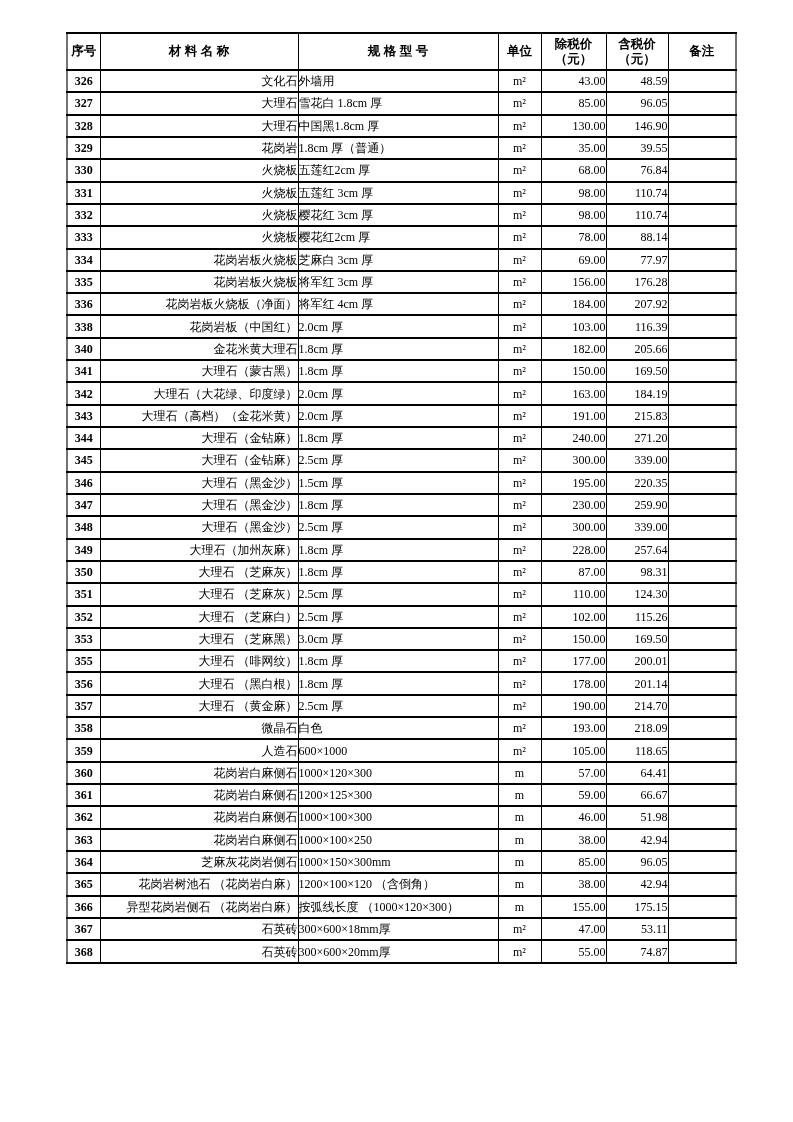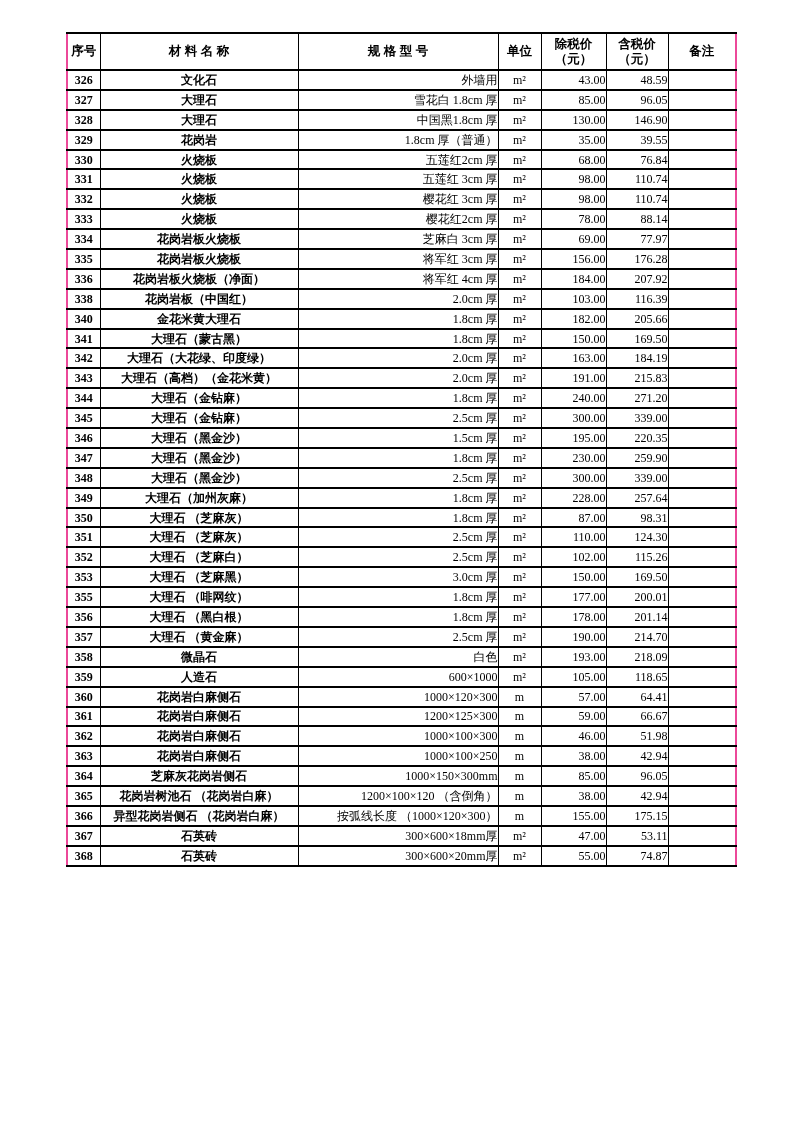--- a/index.html
+++ b/index.html
@@ -18,24 +18,24 @@
   .doc-page {
     position: absolute;
     inset: 0;
     background: #ffffff;
   }
   table.price-table {
     position: absolute;
     left: 66px;
     top: 32px;
     width: 669px;
-    height: 835px;
+    height: 932px;
     border-collapse: collapse;
     table-layout: fixed;
-    border: 2px solid #ec4899;
+    border: 2px solid #737373;
   }
   .price-table th,
   .price-table td {
     border-left: 1px solid #000000;
     border-right: 1px solid #000000;
     border-top: 2px solid #000000;
     border-bottom: 2px solid #000000;
     overflow: hidden;
     white-space: nowrap;
     vertical-align: middle;
@@ -49,22 +49,22 @@
     font-weight: bold;
     font-size: 12.5px;
     text-align: center;
     line-height: 1.2;
   }
   .price-table tbody td {
     font-size: 12px;
     line-height: 1;
   }
   .c-seq  { text-align: center; font-size: 11.5px; font-weight: bold; }
-  .c-name { text-align: center; padding-left: 5px; font-weight: bold; }
-  .c-spec { text-align: right; padding-left: 5px; }
+  .c-name { text-align: right; padding-left: 5px; }
+  .c-spec { text-align: left; padding-left: 5px; }
   .c-unit { text-align: center; font-size: 11px; }
   .c-num  { text-align: right; padding-right: 2px; font-size: 11.5px; }
   .c-note { }
 </style>
 </head>
 <body>
 
 <div class="doc-page">
   <table class="price-table">
     <colgroup>

